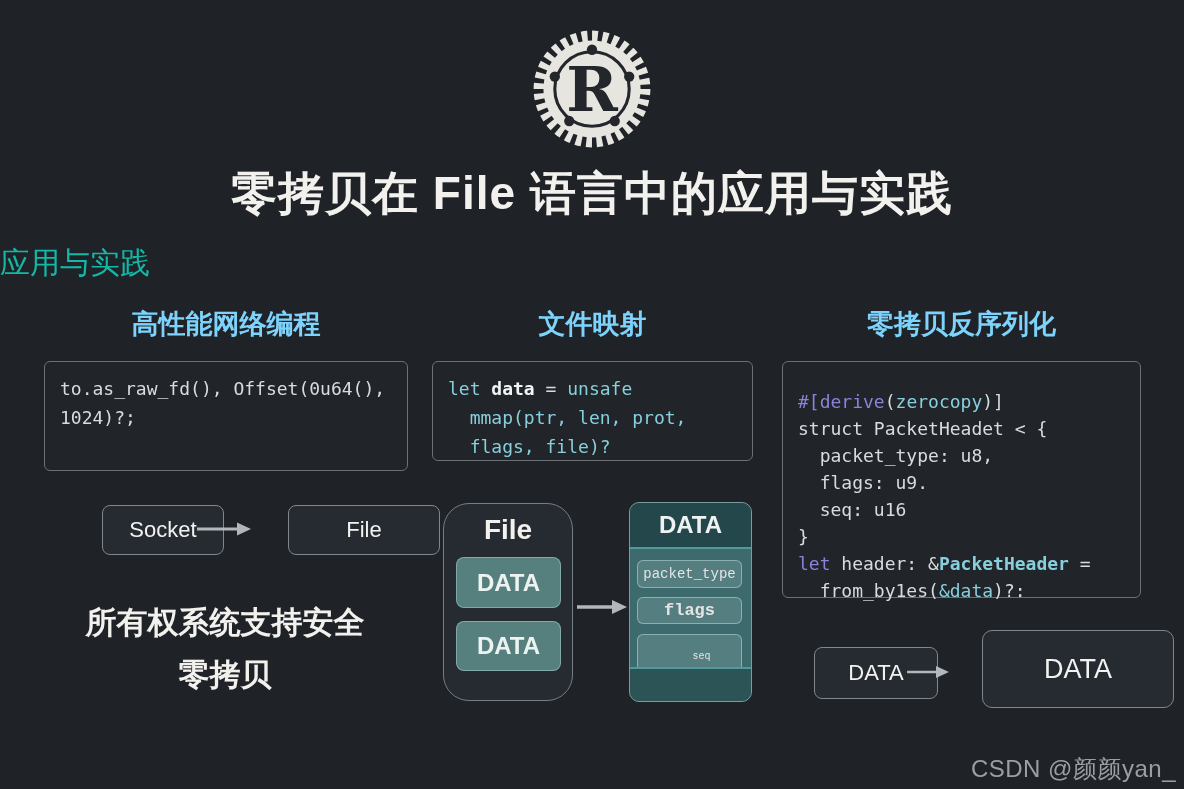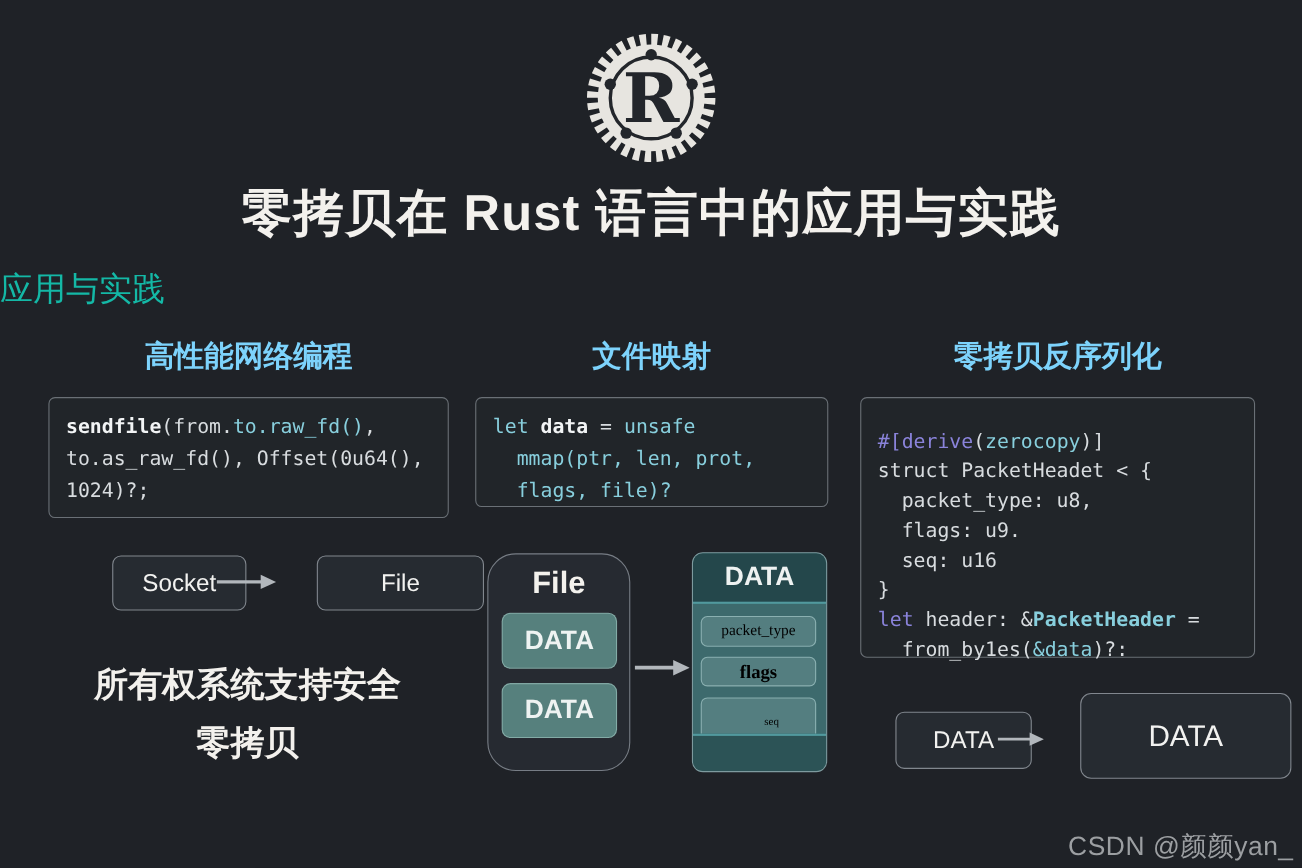--- a/index.html
+++ b/index.html
@@ -75,21 +75,21 @@
   .dc-header{
     position:absolute;left:0;top:0;width:100%;height:46px;box-sizing:border-box;
     background:#24474b;border-bottom:2px solid #52999e;
     display:flex;align-items:center;justify-content:center;
     color:#eef2f1;font-size:24px;font-weight:600;
   }
   .field{
     position:absolute;left:7px;width:105px;box-sizing:border-box;border-radius:6px;
     background:#547e80;border:1px solid rgba(175,210,210,0.6);
     display:flex;align-items:center;justify-content:center;
-    font-family:Liberation Serif, serif;color:#000000;
+    font-family:Liberation Mono, monospace;color:#e5e5e5;
   }
   .f-pt{top:57px;height:28px;font-size:14px;}
   .f-flags{top:94px;height:27px;font-size:17px;font-weight:bold;}
   .f-seq{top:131px;height:44px;font-size:10px;padding-left:24px;}
   .dc-footer{
     position:absolute;left:0;bottom:0;width:100%;height:32px;
     background:#2c5356;border-top:2px solid #52999e;
   }
   
   .arrow{position:absolute;}
@@ -111,28 +111,28 @@
     <circle cx="60" cy="60" r="47" fill="#e7e5e0"></circle>
     <circle cx="60" cy="60" r="36" fill="none" stroke="#23262b" stroke-width="3"></circle>
     <circle cx="60" cy="22" r="5" fill="#23262b"></circle>
     <circle cx="96" cy="48" r="5" fill="#23262b"></circle>
     <circle cx="24" cy="48" r="5" fill="#23262b"></circle>
     <circle cx="82" cy="91" r="5" fill="#23262b"></circle>
     <circle cx="38" cy="91" r="5" fill="#23262b"></circle>
     <text x="60" y="81" text-anchor="middle" font-family="DejaVu Serif, serif" font-size="60" font-weight="bold" fill="#23262b">R</text>
   </svg>
 
-  <h1 class="title">零拷贝在 Rust 语言中的应用与实践</h1>
+  <h1 class="title">零拷贝在 File 语言中的应用与实践</h1>
   <div class="subtitle">应用与实践</div>
 
   <div class="col-head h-net">高性能网络编程</div>
   <div class="col-head h-zc">零拷贝反序列化</div>
   <div class="col-head h-mmap">文件映射</div>
 
-  <div class="code code-net"><div><span class="seg-b">sendfile</span><span class="seg-w">(from.</span><span class="seg-c">to.raw_fd()</span><span class="seg-w">,</span></div><div><span class="seg-w">to.as_raw_fd(), Offset(0u64(),</span></div><div><span class="seg-w">1024)?;</span></div></div>
+  <div class="code code-net"><div><span class="seg-w">to.as_raw_fd(), Offset(0u64(),</span></div><div><span class="seg-w">1024)?;</span></div></div>
   <div class="code code-mmap"><div><span class="seg-c">let</span><span class="seg-w"> </span><span class="seg-b">data</span><span class="seg-w"> = </span><span class="seg-c">unsafe</span></div><div><span class="seg-c">  mmap(ptr, len, prot,</span></div><div><span class="seg-c">  flags, file)?</span></div></div>
   <div class="code code-zc"><div><span class="seg-p">#[derive</span><span class="seg-w">(</span><span class="seg-c">zerocopy</span><span class="seg-w">)]</span></div><div><span class="seg-w">struct PacketHeadet &lt; {</span></div><div><span class="seg-w">  packet_type: u8,</span></div><div><span class="seg-w">  flags: u9.</span></div><div><span class="seg-w">  seq: u16</span></div><div><span class="seg-w">}</span></div><div><span class="seg-p">let</span><span class="seg-w"> header: &amp;</span><span class="seg-cb">PacketHeader</span><span class="seg-w"> =</span></div><div><span class="seg-w">  from_by1es(</span><span class="seg-c">&amp;data</span><span class="seg-w">)?:</span></div></div>
 
   <div class="box socket-box">Socket</div>
   <svg class="arrow a-net" width="54" height="16" viewBox="0 0 54 16">
     <line x1="0" y1="8" x2="42" y2="8" stroke="#b2b7bc" stroke-width="3"></line>
     <polygon points="40,1.5 54,8 40,14.5" fill="#b2b7bc"></polygon>
   </svg>
   <div class="box filedst-box">File</div>
 

